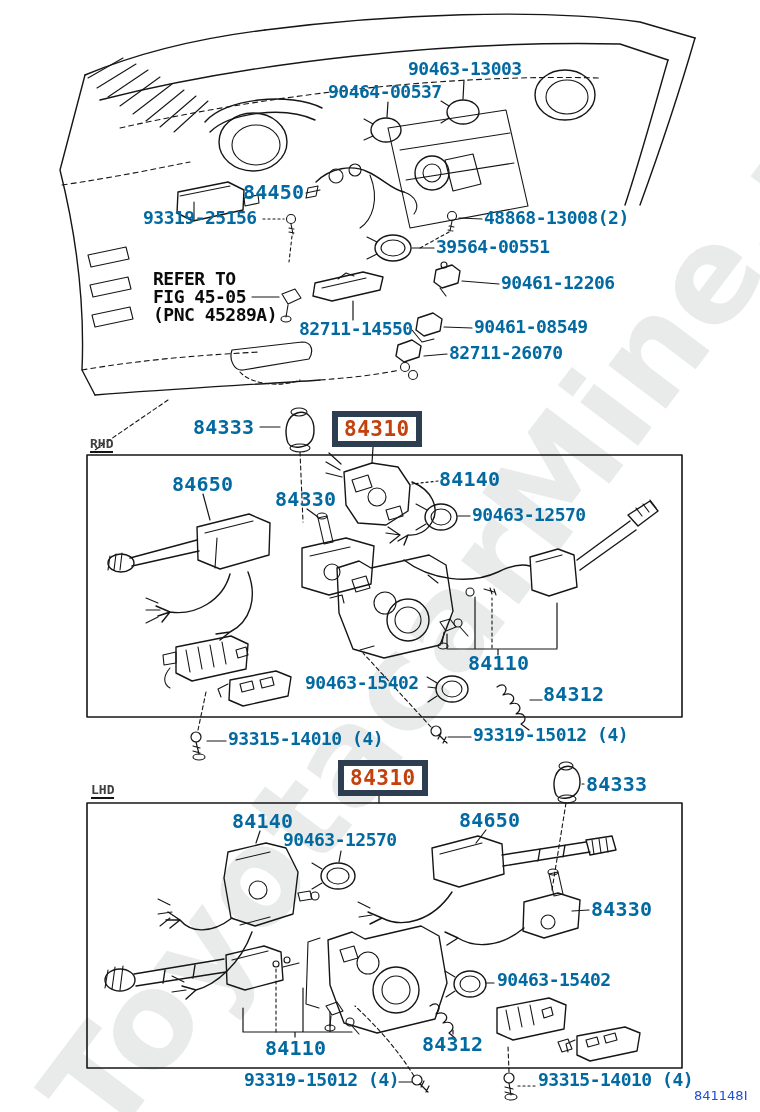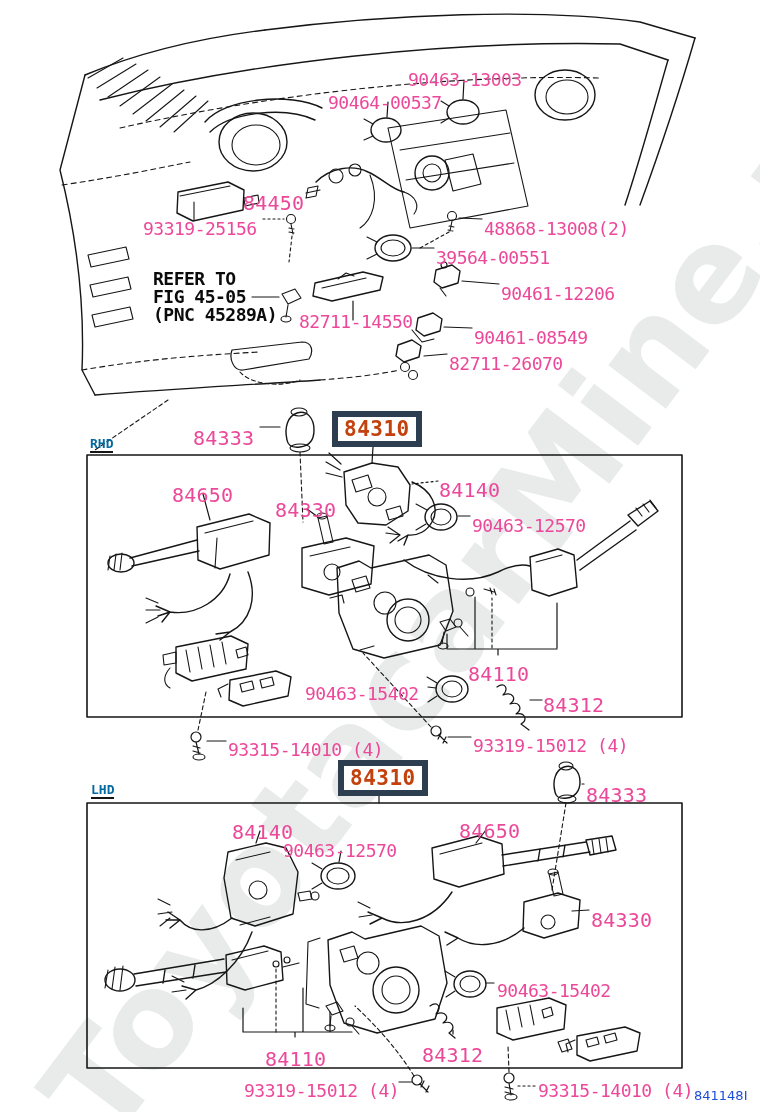--- a/index.html
+++ b/index.html
@@ -2,24 +2,24 @@
 <html><head>
 <meta charset="utf-8">
 <style>
   html,body{margin:0;padding:0;background:#ffffff;}
   #page{position:relative;width:760px;height:1112px;background:#ffffff;overflow:hidden;
         font-family:"DejaVu Sans Mono",monospace;}
   #watermark{position:absolute;left:12px;top:1072px;transform:rotate(-53deg);transform-origin:0 0;
         font-family:"DejaVu Sans",sans-serif;font-weight:bold;font-size:132px;letter-spacing:1px;
         color:rgba(40,60,60,0.10);white-space:nowrap;z-index:0;}
   svg.art{position:absolute;left:0;top:0;z-index:1;}
-  .pn{position:absolute;font-weight:normal;font-size:18px;line-height:1;letter-spacing:-0.5px;
-      color:#ec4899;white-space:nowrap;z-index:2;margin-top:11px;}
+  .pn{position:absolute;font-weight:bold;font-size:18px;line-height:1;letter-spacing:-0.5px;
+      color:#0369a1;white-space:nowrap;z-index:2;}
   .pn.lg{font-size:20px;letter-spacing:0.2px;text-align:right;}
-  .tag{position:absolute;font-weight:bold;font-size:13px;line-height:1;color:#0369a1;
+  .tag{position:absolute;font-weight:bold;font-size:13px;line-height:1;color:#404040;
       border-bottom:2px solid #141414;padding-bottom:1px;z-index:2;}
   .boxed{position:absolute;border:6px solid #2c3e50;background:#ffffff;color:#c2410c;
       font-weight:bold;font-size:21px;line-height:22px;padding:1px 6px;letter-spacing:0.5px;z-index:2;}
   .refer{position:absolute;font-weight:bold;font-size:18px;line-height:18px;letter-spacing:-0.5px;
       color:#0b0b0b;white-space:nowrap;z-index:2;}
   #doccode{position:absolute;font-family:"DejaVu Sans",sans-serif;font-size:13px;color:#1d4ed8;z-index:2;}
 </style>
 </head>
 <body>
 
@@ -290,21 +290,21 @@
   <div class="pn" style="left:408px;top:60px">90463-13003</div>
   <div class="pn" style="left:328px;top:83px">90464-00537</div>
   <div class="pn lg" style="left:243px;top:182px">84450</div>
   <div class="pn" style="left:143px;top:209px">93319-25156</div>
   <div class="pn" style="left:484px;top:209px">48868-13008(2)</div>
   <div class="pn" style="left:436px;top:238px">39564-00551</div>
   <div class="refer" style="left:153px;top:270px">REFER TO</div>
   <div class="refer" style="left:153px;top:288px">FIG 45-05</div>
   <div class="refer" style="left:153px;top:306px">(PNC 45289A)</div>
   <div class="pn" style="left:501px;top:274px">90461-12206</div>
-  <div class="pn" style="left:299px;top:302px">82711-14550</div>
+  <div class="pn" style="left:299px;top:320px">82711-14550</div>
   <div class="pn" style="left:474px;top:318px">90461-08549</div>
   <div class="pn" style="left:449px;top:344px">82711-26070</div>
 
   <div class="pn lg" style="left:193px;top:417px">84333</div>
   <div class="boxed" style="left:332px;top:411px">84310</div>
   <div class="tag" style="left:90px;top:437px">RHD</div>
   <div class="pn lg" style="left:172px;top:474px">84650</div>
   <div class="pn lg" style="left:275px;top:489px">84330</div>
   <div class="pn lg" style="left:439px;top:469px">84140</div>
   <div class="pn" style="left:472px;top:506px">90463-12570</div>

